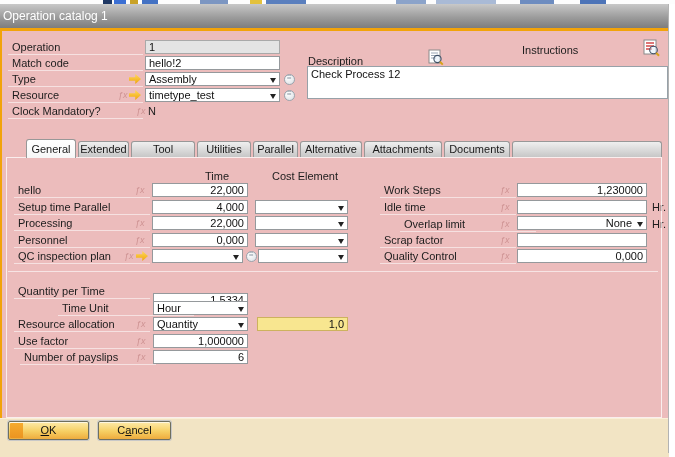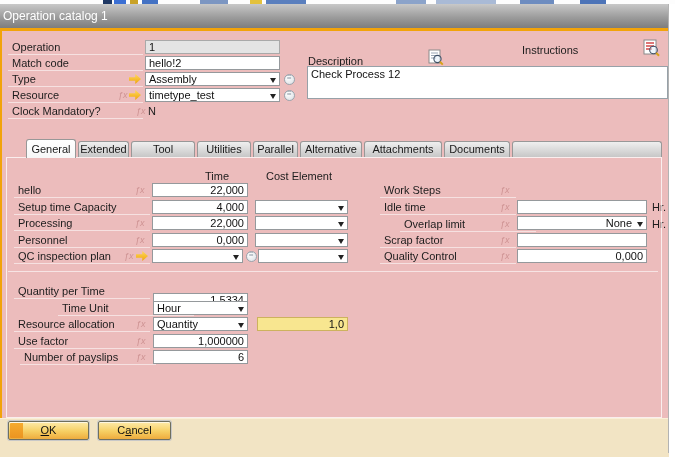--- a/index.html
+++ b/index.html
@@ -138,27 +138,27 @@
   <div class="abs tab" style="left:78px;width:51px;">Extended</div>
   <div class="abs tab" style="left:131px;width:64px;">Tool</div>
   <div class="abs tab" style="left:197px;width:54px;">Utilities</div>
   <div class="abs tab" style="left:253px;width:45px;">Parallel</div>
   <div class="abs tab" style="left:300px;width:62px;">Alternative</div>
   <div class="abs tab" style="left:364px;width:78px;">Attachments</div>
   <div class="abs tab" style="left:444px;width:66px;">Documents</div>
   <div class="abs panel"></div>
 
   <div class="abs colhdr" style="left:205px;top:170px;">Time</div>
-  <div class="abs colhdr" style="left:266px;top:170px;">Cost Element</div>
+  <div class="abs colhdr" style="left:272px;top:170px;">Cost Element</div>
 
   <div class="abs lbl" style="left:14px;top:184px;width:136px;">hello</div>
   <span class="abs fx" style="left:135px;top:185px;"></span>
   <div class="abs fld num" style="left:152px;top:183px;width:96px;">22,000</div>
 
-  <div class="abs lbl" style="left:14px;top:201px;width:136px;">Setup time Capacity</div>
+  <div class="abs lbl" style="left:14px;top:201px;width:136px;">Setup time Parallel</div>
   <div class="abs fld num" style="left:152px;top:200px;width:96px;">4,000</div>
   <div class="abs fld withdd" style="left:255px;top:200px;width:93px;">
       <span class="dd-arrow"></span>
     </div>
 
   <div class="abs lbl" style="left:14px;top:217px;width:136px;">Processing</div>
   <span class="abs fx" style="left:135px;top:218px;"></span>
   <div class="abs fld num" style="left:152px;top:216px;width:96px;">22,000</div>
   <div class="abs fld withdd" style="left:255px;top:216px;width:93px;">
       <span class="dd-arrow"></span>
@@ -177,20 +177,21 @@
   <div class="abs fld withdd" style="left:152px;top:249px;width:91px;">
       <span class="dd-arrow"></span>
     </div>
   <span class="abs circ" style="left:246px;top:251px;"></span>
   <div class="abs fld withdd" style="left:258px;top:249px;width:90px;">
       <span class="dd-arrow"></span>
     </div>
 
   <div class="abs lbl" style="left:380px;top:184px;width:136px;">Work Steps</div>
   <span class="abs fx" style="left:500px;top:185px;"></span>
+  <div class="abs fld num" style="left:517px;top:183px;width:130px;">1,230000</div>
 
   <div class="abs lbl" style="left:380px;top:201px;width:136px;">Idle time</div>
   <span class="abs fx" style="left:500px;top:202px;"></span>
   <div class="abs fld num" style="left:517px;top:200px;width:130px;"></div>
   <div class="abs plain" style="left:652px;top:201px;">Hr.</div>
 
   <div class="abs lbl" style="left:400px;top:218px;width:136px;">Overlap limit</div>
   <span class="abs fx" style="left:500px;top:219px;"></span>
   <div class="abs fld withdd" style="left:517px;top:216px;width:130px;">
     <span class="inner-right">None</span>

